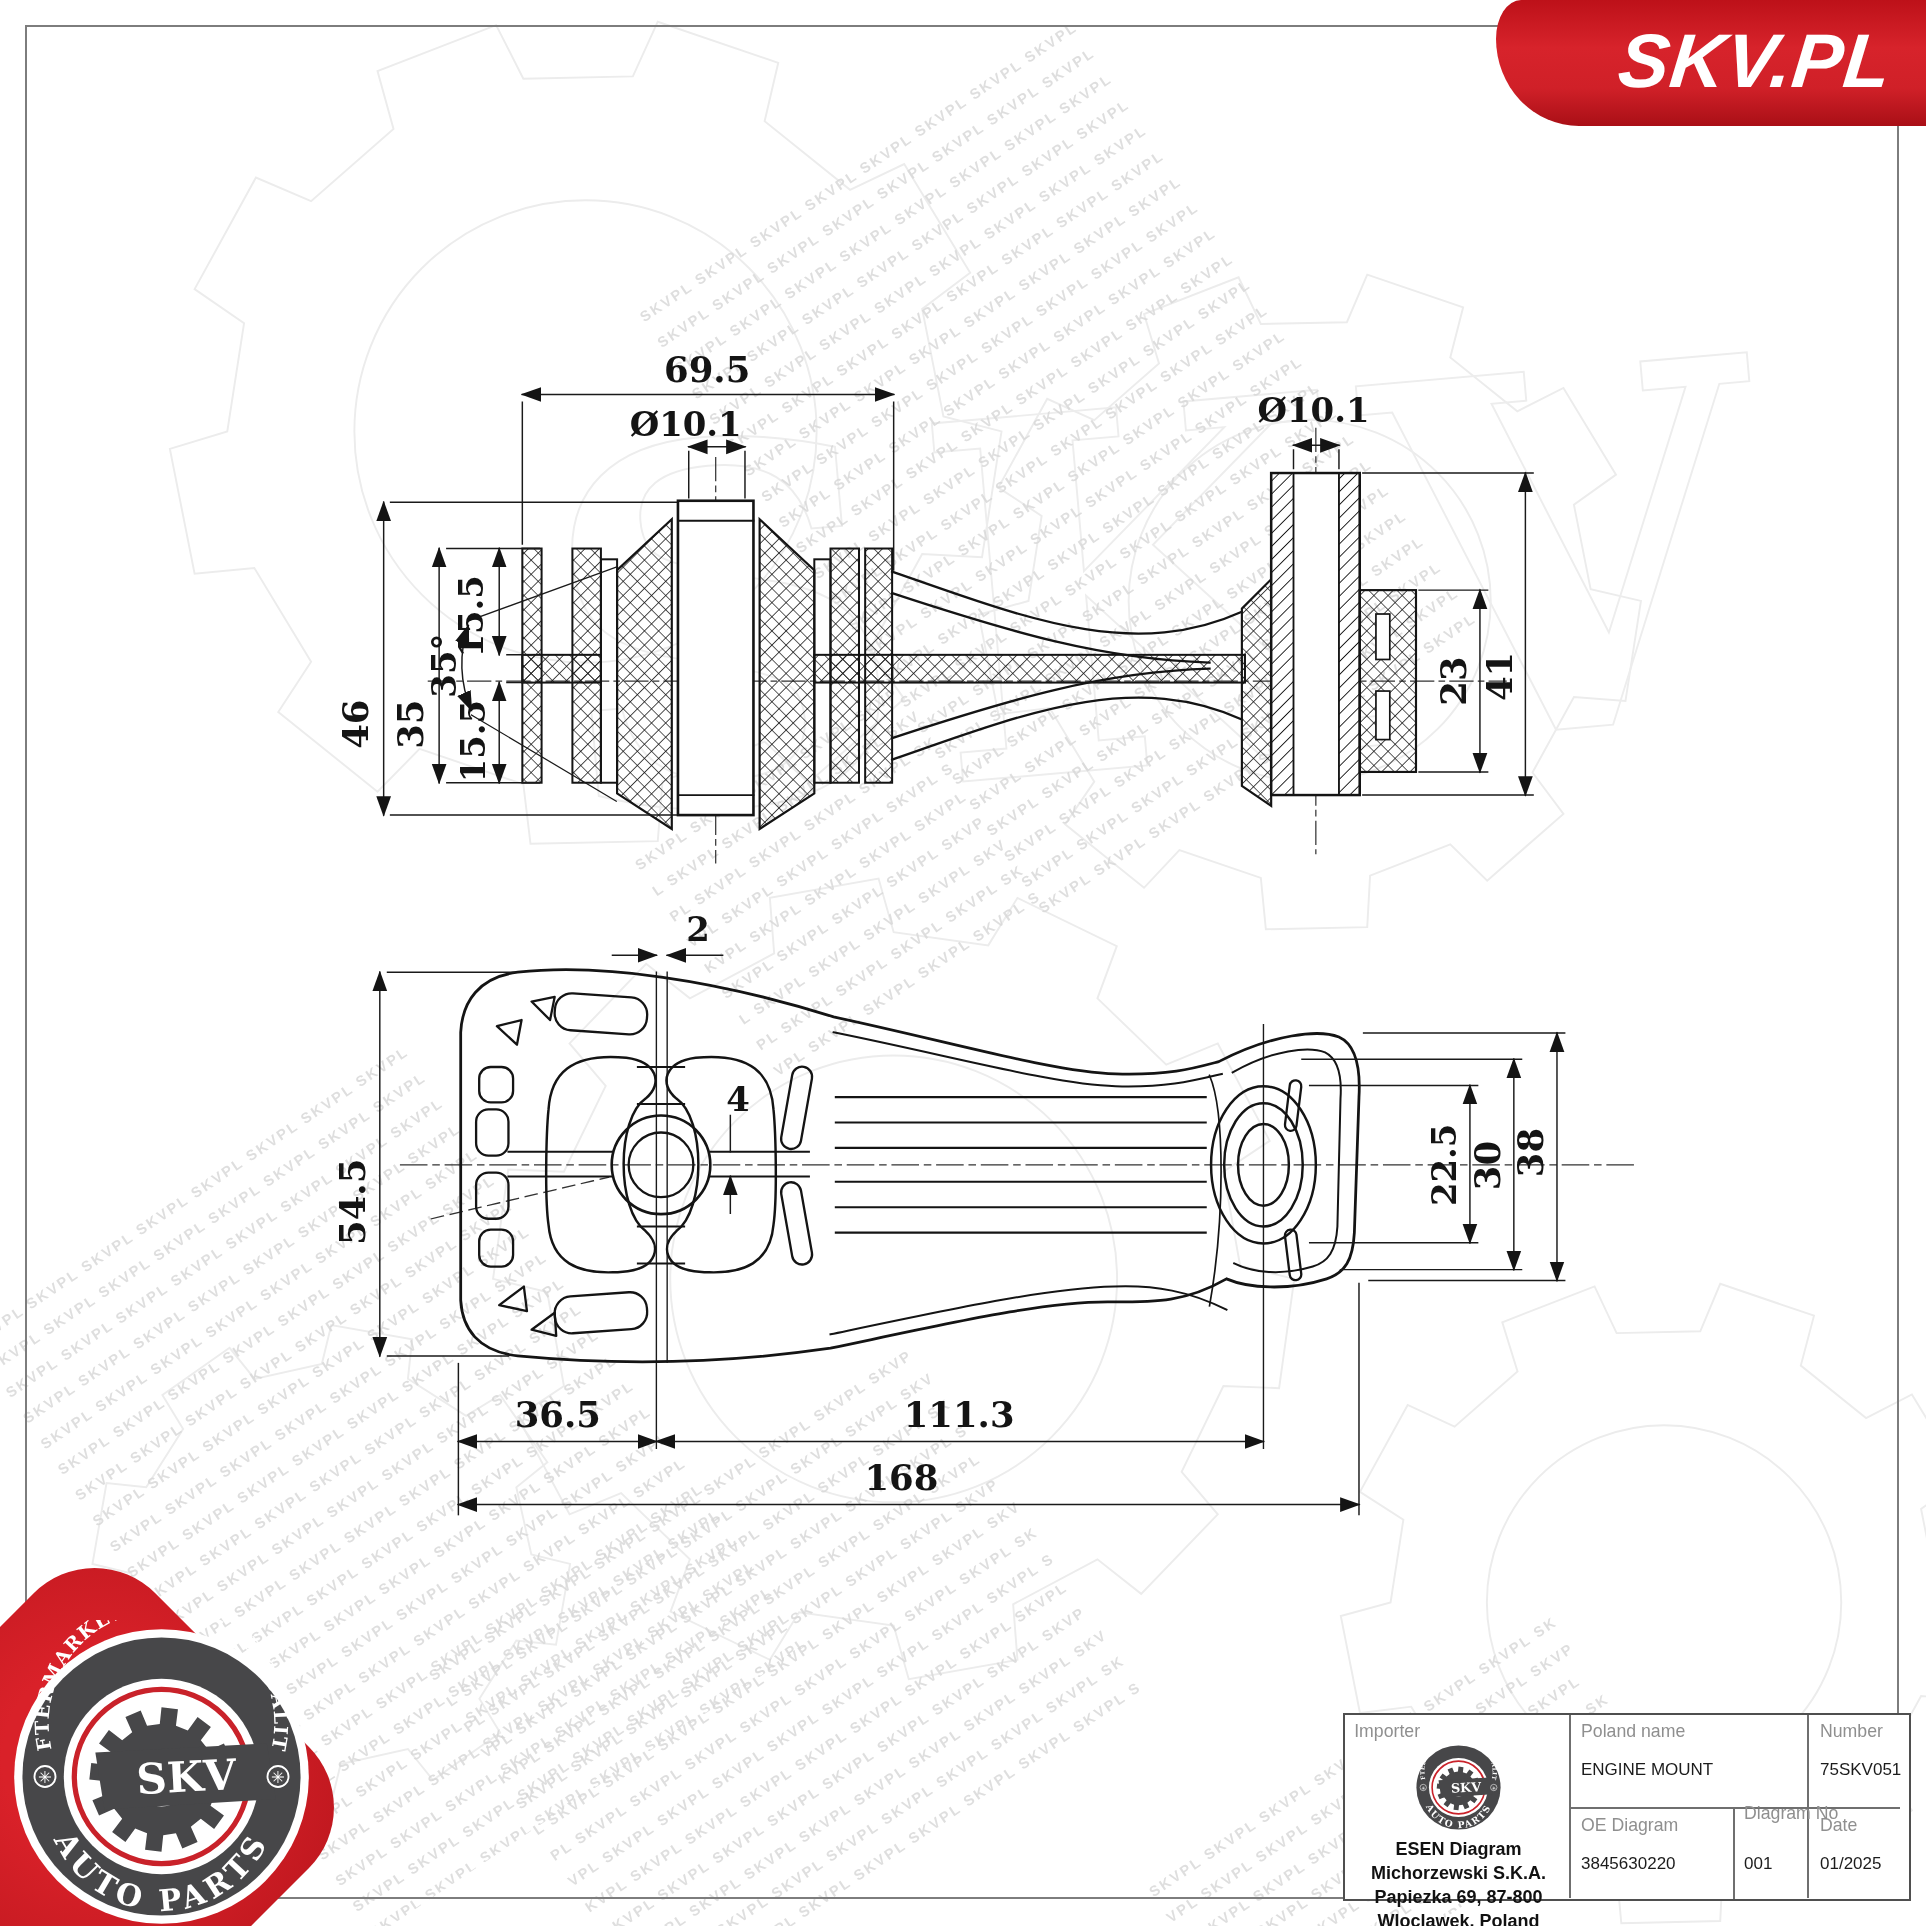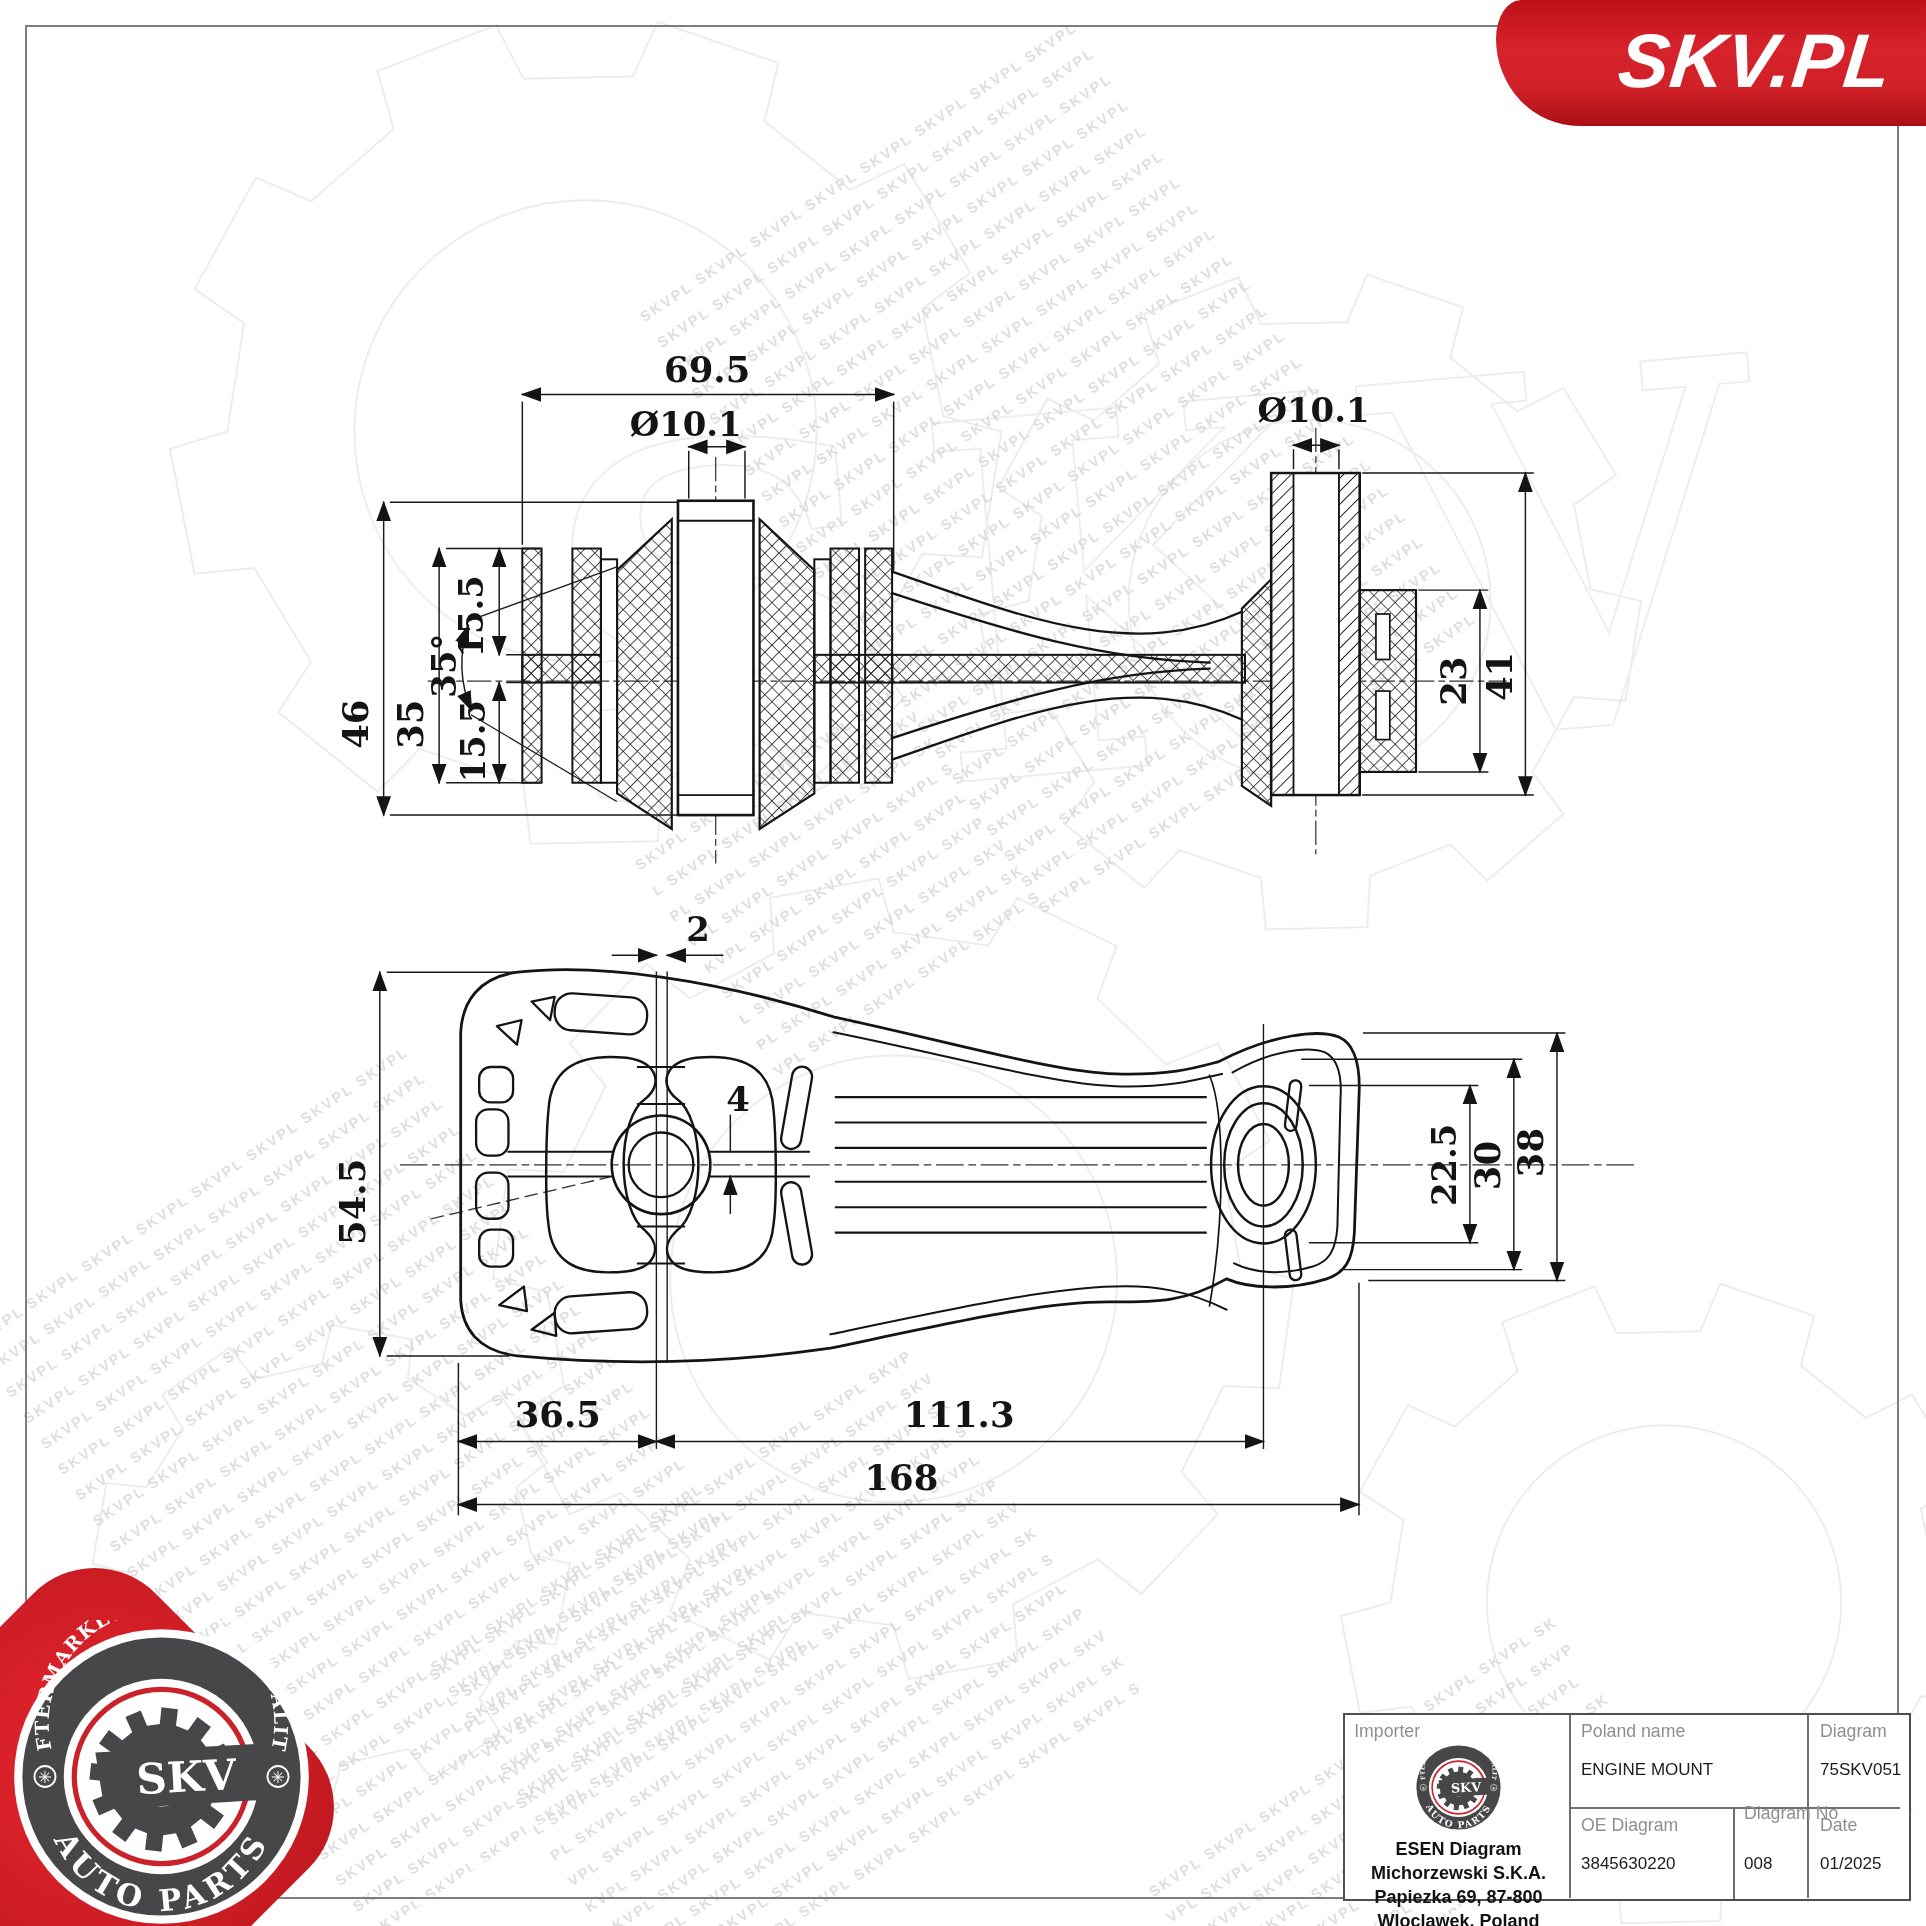--- a/index.html
+++ b/index.html
@@ -296,27 +296,27 @@
     </svg>
     <div class="addr" style="left:0px;top:122px">
       <div>ESEN Diagram Michorzewski S.K.A.</div>
       <div>Papiezka 69, 87-800 Wloclawek, Poland</div>
 
     </div>
 
     <div class="tb-label" style="left:236px;top:6.2px">Poland name</div>
     <div class="tb-value" style="left:236px;top:45px">ENGINE MOUNT</div>
 
-    <div class="tb-label" style="left:475px;top:6.2px">Diagram</div>
+    <div class="tb-label" style="left:475px;top:6.2px">Number</div>
     <div class="tb-value" style="left:475px;top:45px">75SKV051</div>
 
     <div class="tb-label" style="left:236px;top:100px">OE Diagram</div>
     <div class="tb-value" style="left:236px;top:139px">3845630220</div>
 
     <div class="tb-label" style="left:399px;top:88px">Diagram No</div>
-    <div class="tb-value" style="left:399px;top:139px">008</div>
+    <div class="tb-value" style="left:399px;top:139px">001</div>
 
     <div class="tb-label" style="left:475px;top:100px">Date</div>
     <div class="tb-value" style="left:475px;top:139px">01/2025</div>
   </div>
 
 </div>
 
 
 </body></html>

